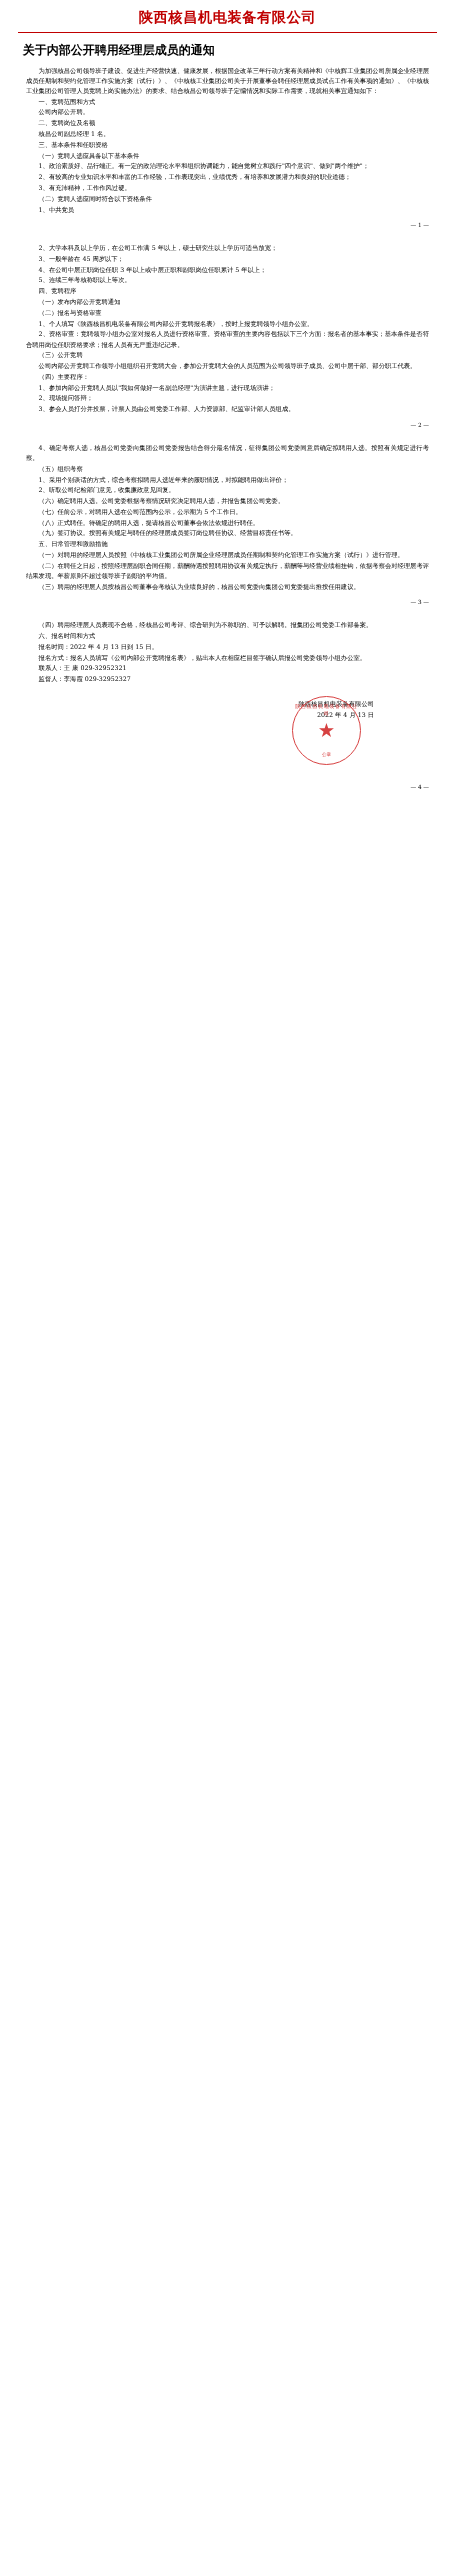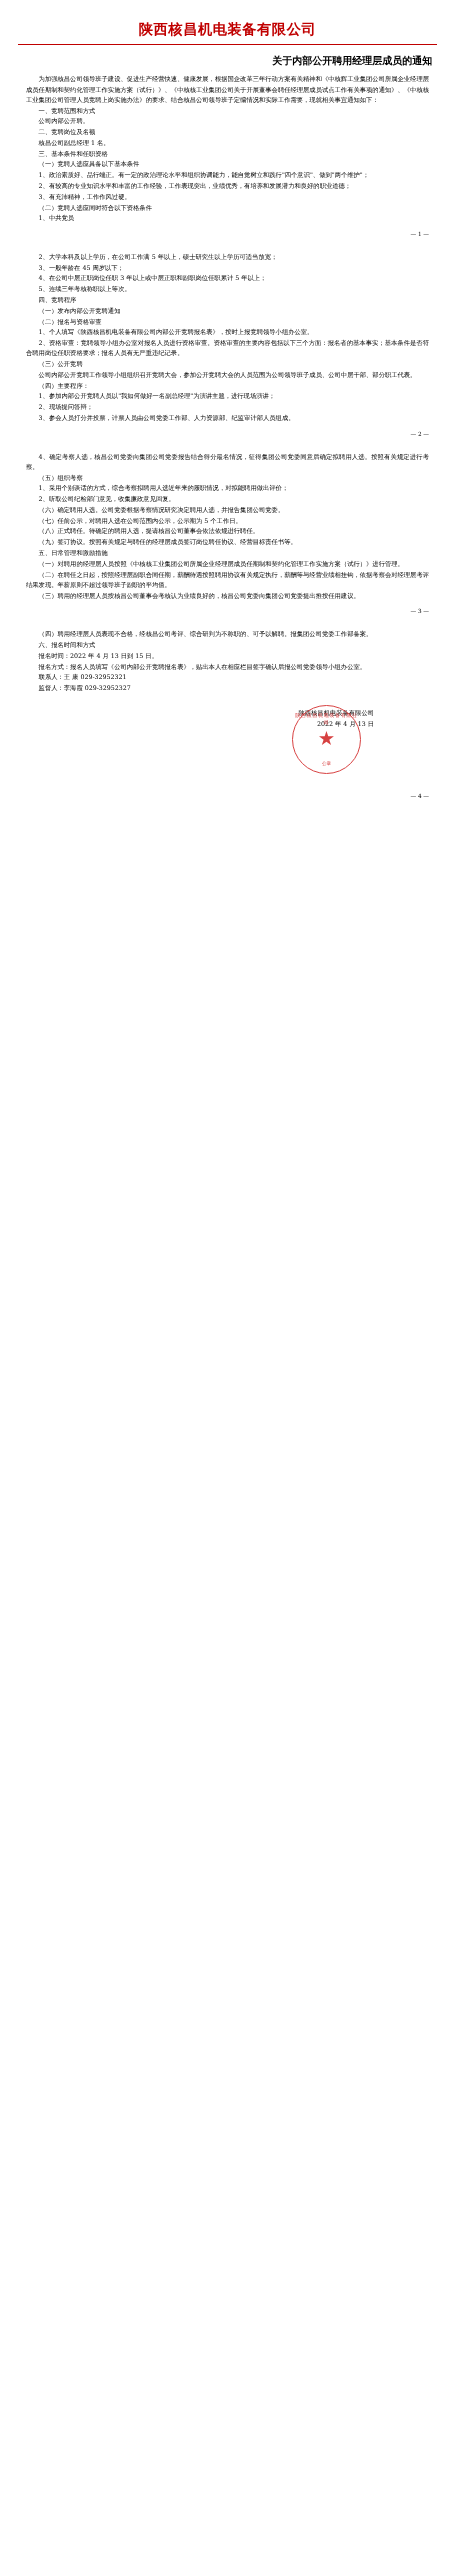--- a/index.html
+++ b/index.html
@@ -7,21 +7,21 @@
     padding: 0;
     background: #ffffff;
   }
   body {
     width: 455px;
     font-family: "DejaVu Sans", "Liberation Sans", sans-serif;
     color: #000;
   }
   .page {
     width: 455px;
-    margin: 12px auto;
+    margin: 0 auto;
     box-sizing: border-box;
     padding: 0 0 0 0;
     position: relative;
   }
   
   .letterhead {
     text-align: center;
     padding-top: 8px;
   }
   .org-name {
@@ -31,23 +31,23 @@
     letter-spacing: 0.6px;
     font-family: "DejaVu Serif", "Liberation Serif", serif;
   }
   .red-rule {
     width: 92%;
     margin: 4.6px auto 0 auto;
     height: 1.7px;
     background: #c00000;
   }
   .doc-title {
-    text-align: right;
+    text-align: left;
     font-weight: bold;
-    font-size: 10px;
+    font-size: 12px;
     margin: 7.4px auto 5.7px auto;
     width: 90%;
     line-height: 1.6;
     font-family: "DejaVu Serif", "Liberation Serif", serif;
   }
 
   
   .sheet {
     box-sizing: border-box;
     padding: 0 26px;

